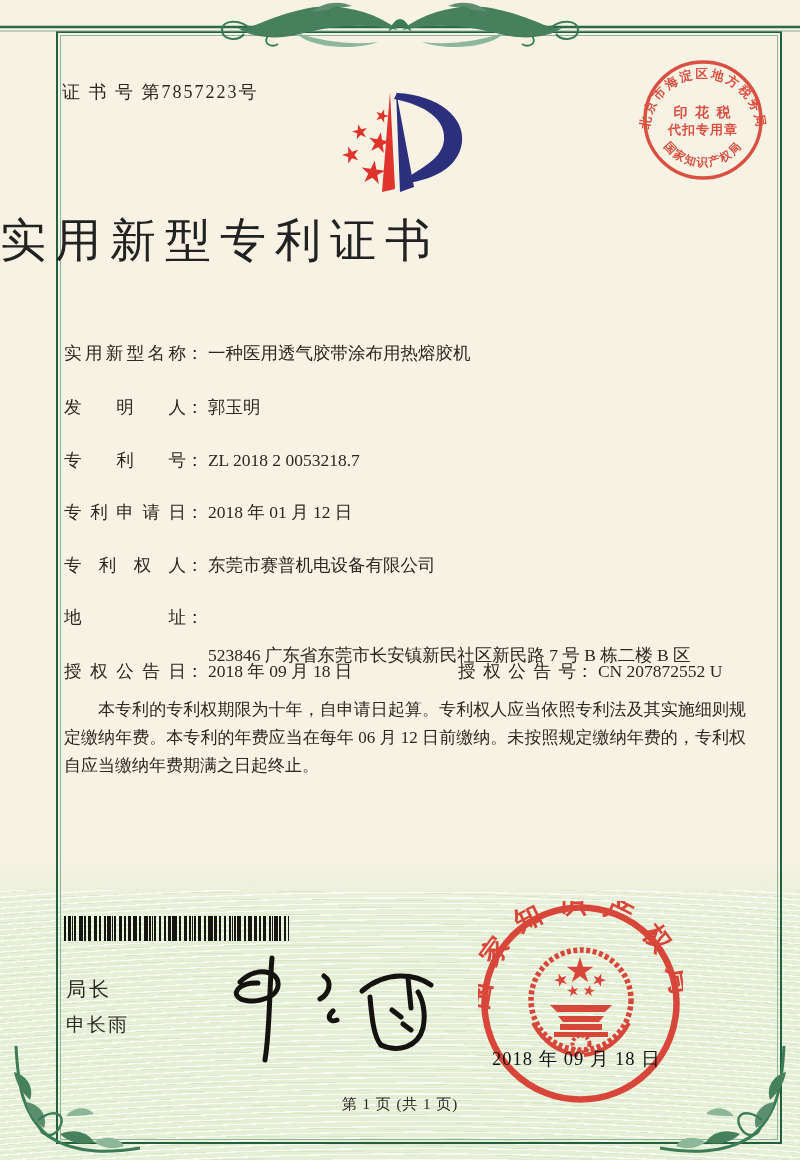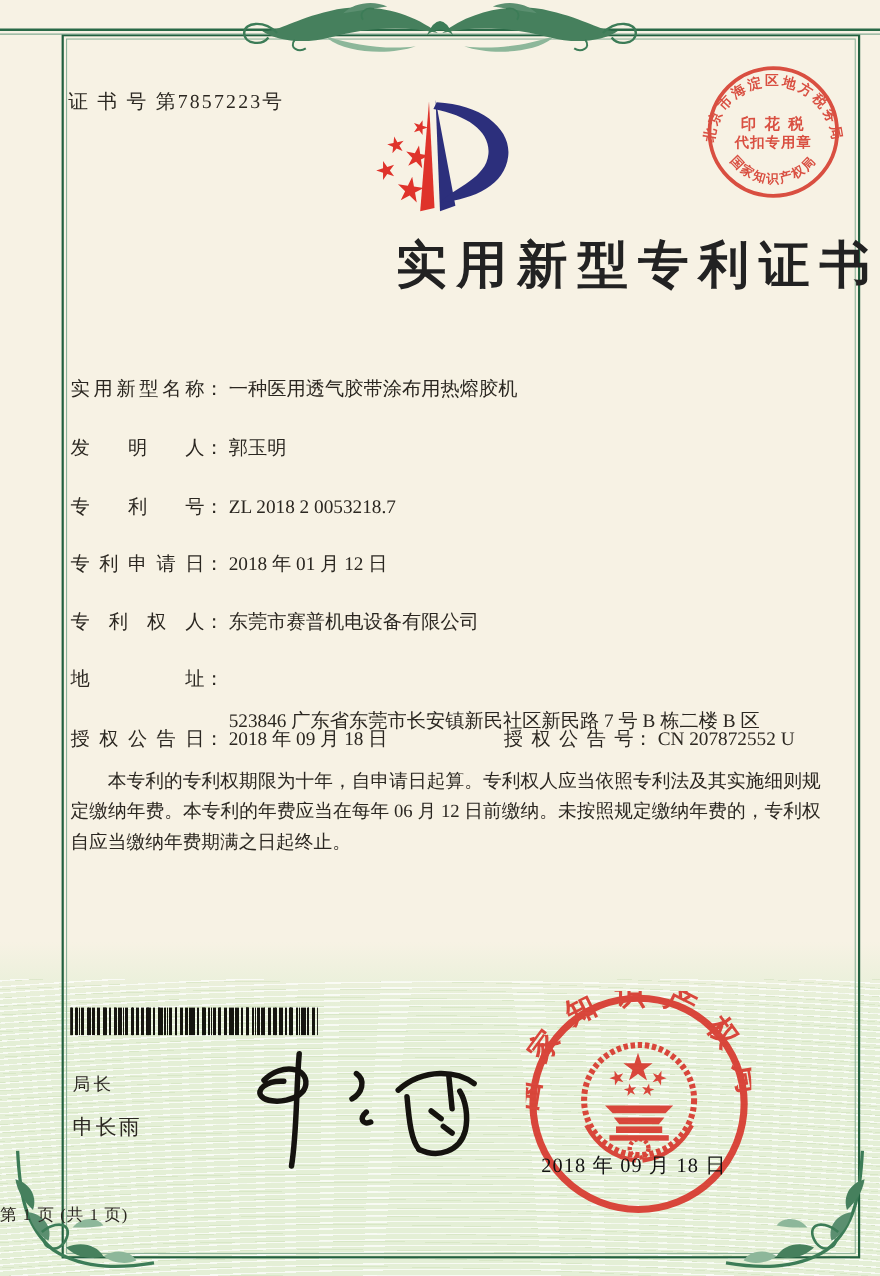--- a/index.html
+++ b/index.html
@@ -19,21 +19,21 @@
       repeating-radial-gradient(ellipse 2200px 1400px at 300px 2300px,
         rgba(190,214,166,0) 0 11px, rgba(190,214,166,.35) 11px 12px);
     opacity:.9;}
 
   
   .frame{left:56px;top:31px;width:722px;height:1109px;border:2px solid #22603f;}
   .frame .inner{position:absolute;left:2px;top:2px;right:2px;bottom:2px;border:1px solid #8fb49b;}
 
   
   .cert-no{left:62px;top:80px;font-size:18px;letter-spacing:2px;}
-  .title{left:0;top:210px;width:800px;text-align:right;font-size:46px;font-weight:700;
+  .title{left:0;top:210px;width:800px;text-align:left;font-size:46px;font-weight:400;
          letter-spacing:9px;color:#222;}
 
   
   .field-row{left:64px;width:690px;font-size:17.5px;line-height:26px;}
   .f-label{display:inline-block;width:122px;text-align:justify;text-align-last:justify;
            vertical-align:top;}
   .f-label.small{width:118px;}
   .f-colon{display:inline-block;vertical-align:top;}
   .f-value{display:inline-block;vertical-align:top;max-width:545px;}
   .field-right{position:absolute;left:394px;top:0;}
@@ -44,26 +44,26 @@
   .body-text p{margin:0;text-indent:2em;}
 
   
   .barcode{left:64px;top:916px;width:225px;height:25px;
     background-image:
       repeating-linear-gradient(90deg,#15150f 0 2px,rgba(0,0,0,0) 2px 5px),
       repeating-linear-gradient(90deg,#15150f 0 1px,rgba(0,0,0,0) 1px 8px),
       repeating-linear-gradient(90deg,rgba(0,0,0,0) 0 4px,#15150f 4px 6px,rgba(0,0,0,0) 6px 13px);}
 
   
-  .director-title{left:66px;top:976px;font-size:16px;letter-spacing:3px;}
+  .director-title{left:66px;top:976px;font-size:20px;letter-spacing:3px;}
   .director-name{left:66px;top:1012px;font-size:19px;letter-spacing:2px;}
 
   
   .seal-date{left:492px;top:1046px;font-size:18.5px;letter-spacing:1px;color:#111;}
-  .footer{left:0;top:1095px;width:800px;text-align:left;font-size:15px;letter-spacing:1px;}
+  .footer{left:0;top:1095px;width:800px;text-align:center;font-size:15px;letter-spacing:1px;}
 
   svg{display:block;}
   .seal-red{color:#d5392b;}
 </style>
 </head>
 <body>
 
 <div class="abs green-zone">
   <div class="waves"></div>
 </div>

